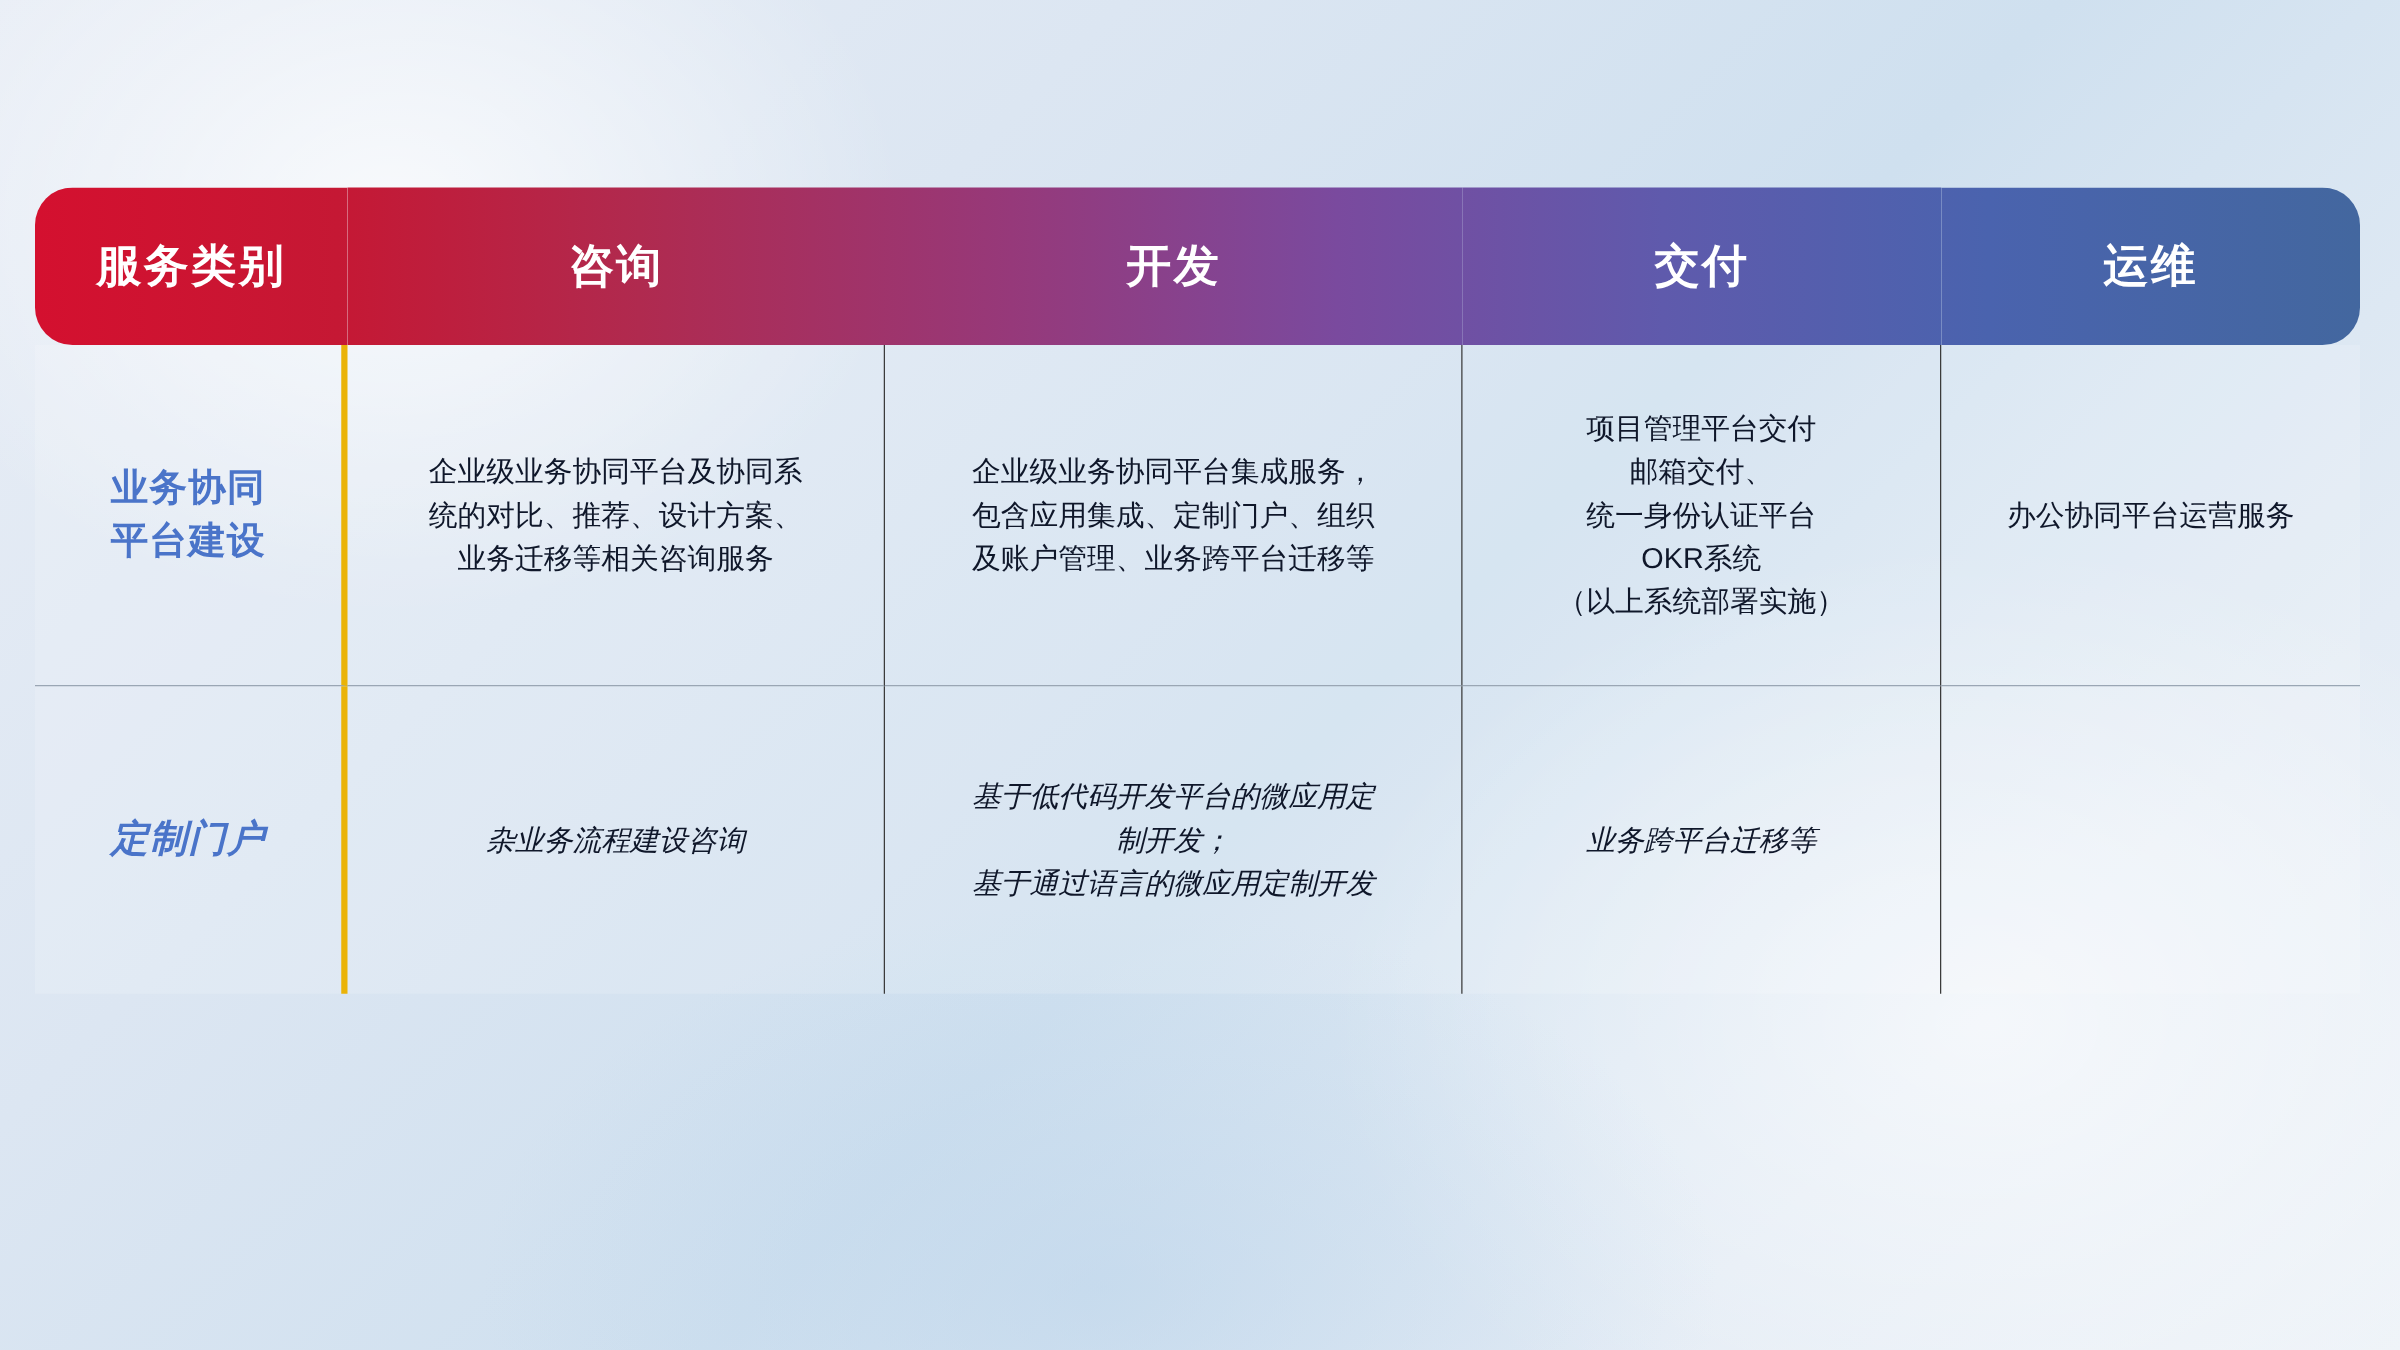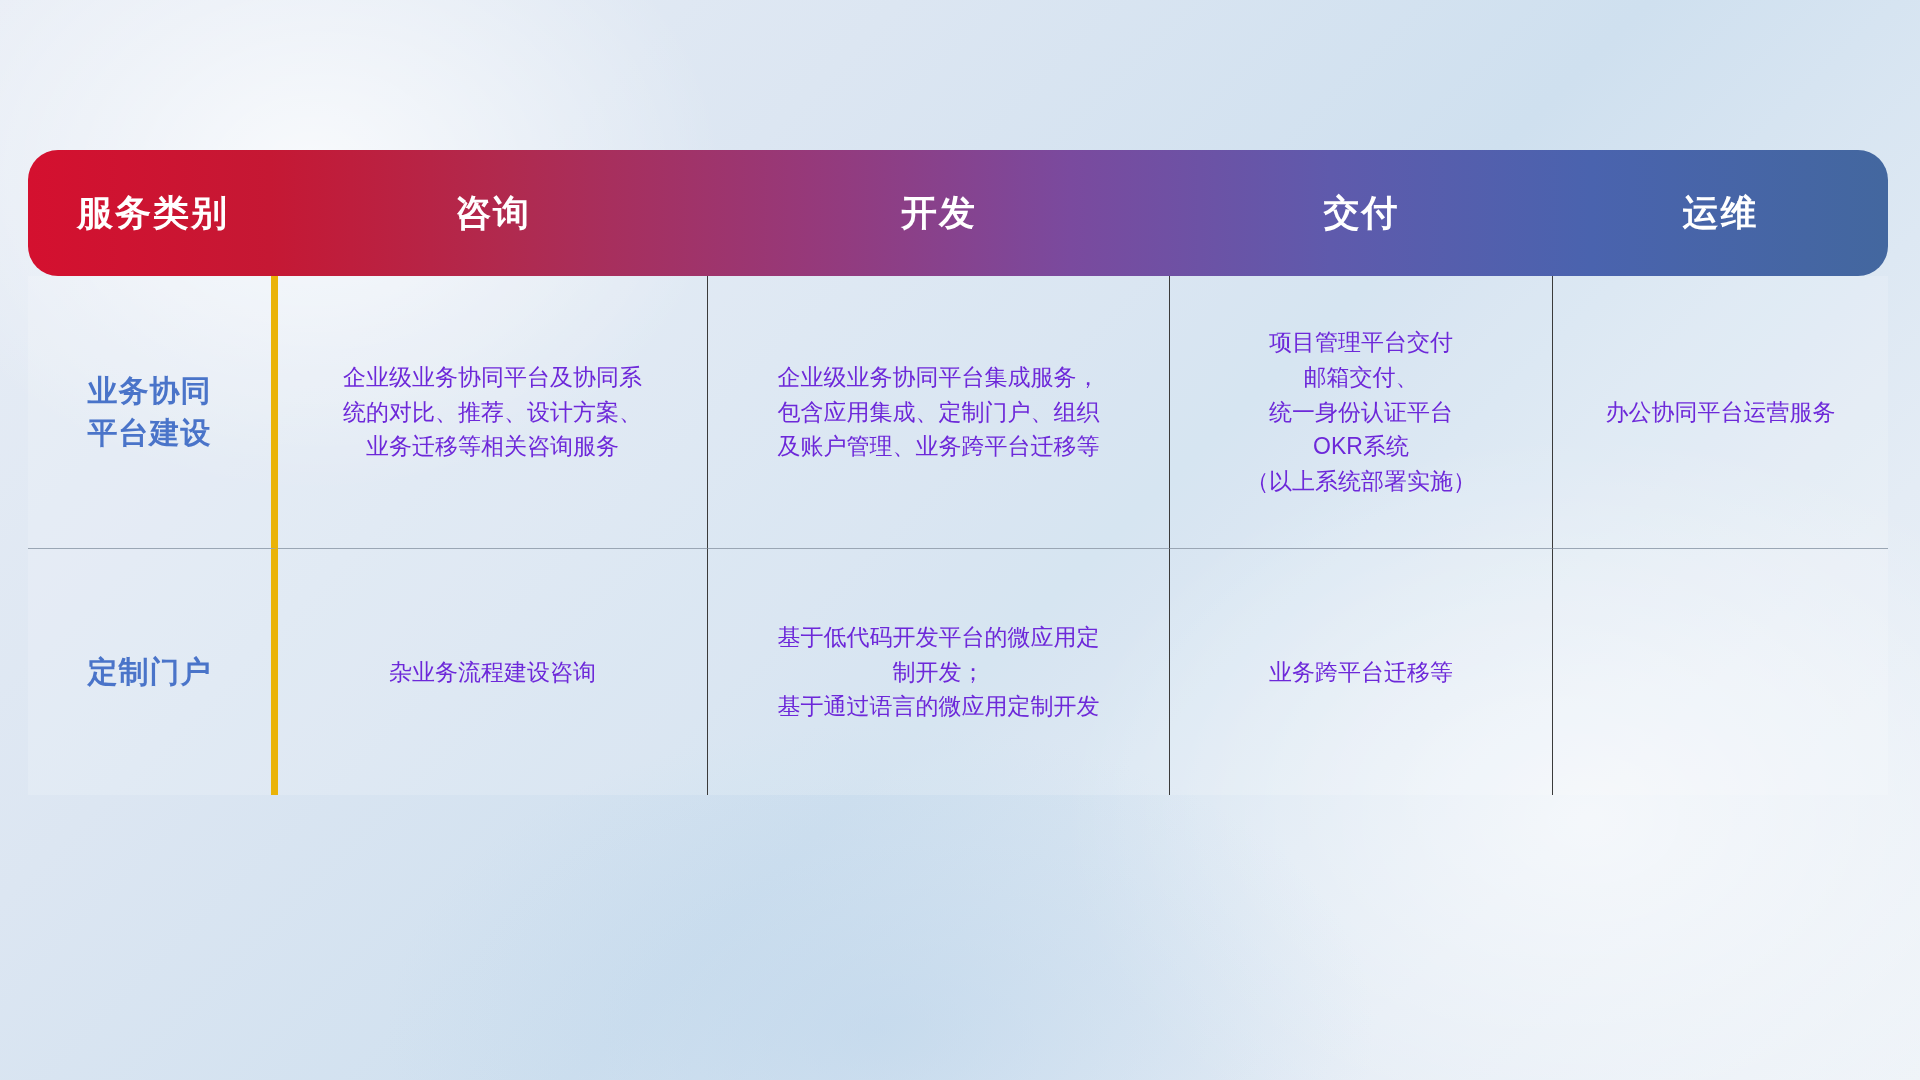--- a/index.html
+++ b/index.html
@@ -90,39 +90,40 @@
   tbody {
     background: rgba(255,255,255,0.16);
   }
 
   tbody td {
     vertical-align: middle;
     text-align: center;
     padding: 18px 16px;
     font-size: 23px;
     line-height: 1.52;
-    color: #6d28d9;
+    color: #0f172a;
     border-right: 1px solid #3b3b3b;
     border-bottom: 1px solid #9aa6b4;
     background: transparent;
   }
   tbody tr:last-child td {
     border-bottom: none;
+    font-style: italic;
   }
   tbody td:last-child {
     border-right: none;
     margin-top: 16px;
   }
   tbody td.cat {
     color: #4a74c9;
     font-weight: bold;
     font-size: 30px;
     line-height: 1.4;
     letter-spacing: 1px;
-    border-right: 7px solid #eab308;
+    border-right: 5px solid #eab308;
   }
   tbody tr.r1 td { height: 236px; }
   tbody tr.r2 td { height: 176px; }
   tbody tr.r3 td { height: 210px; }
 
   .cell-text {
     display: block;
     white-space: pre-line;
   }
 

